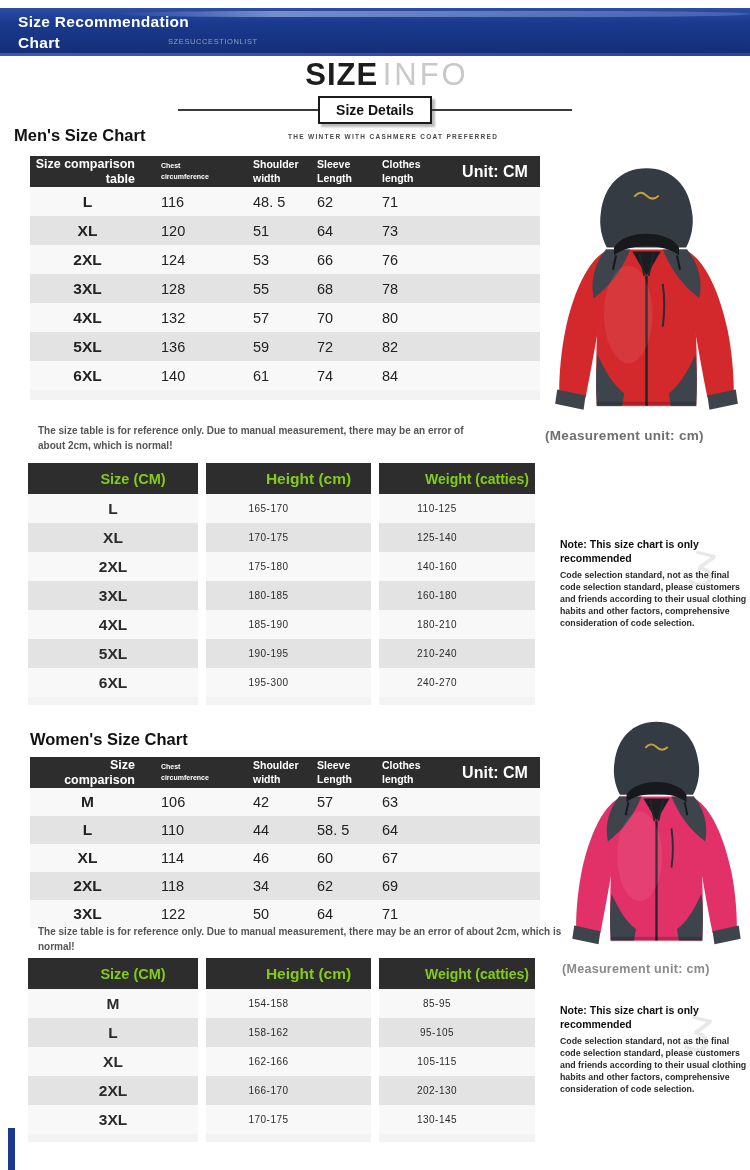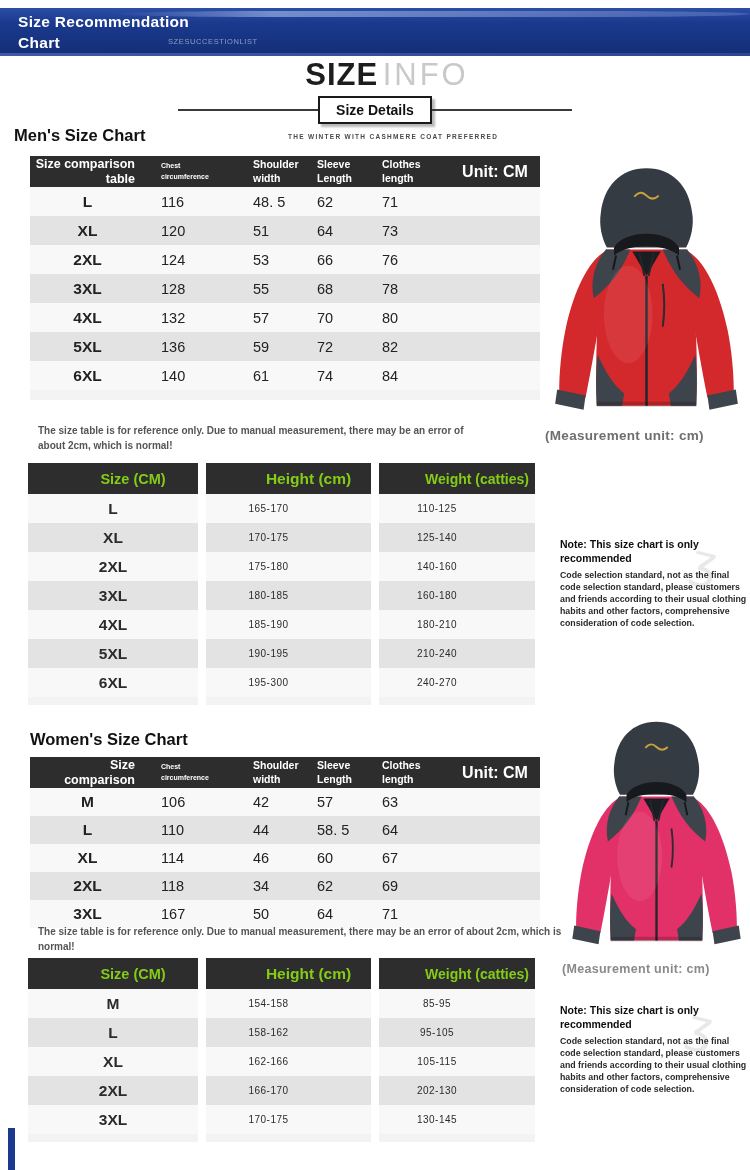--- a/index.html
+++ b/index.html
@@ -300,21 +300,21 @@
       <div class="spec-row h28">
         <div class="c-size">2XL</div>
         <div class="num p-chest">118</div>
         <div class="num p-shoulder">34</div>
         <div class="num p-sleeve">62</div>
         <div class="num p-clothes">69</div>
         <div></div>
       </div>
       <div class="spec-row h28">
         <div class="c-size">3XL</div>
-        <div class="num p-chest">167</div>
+        <div class="num p-chest">122</div>
         <div class="num p-shoulder">50</div>
         <div class="num p-sleeve">64</div>
         <div class="num p-clothes">71</div>
         <div></div>
       </div>
   </div>
 
   <div class="jacket-box women" style="left:563px; top:716px; width:187px; height:234px;">
     <svg class="jacket" viewBox="0 0 200 250">
       <path d="M59,88 C42,98 28,128 20,166 C16,186 14,208 14,226 L40,232 C46,202 52,166 58,134 C59,118 59,102 59,88 Z" class="body-fill"></path>

